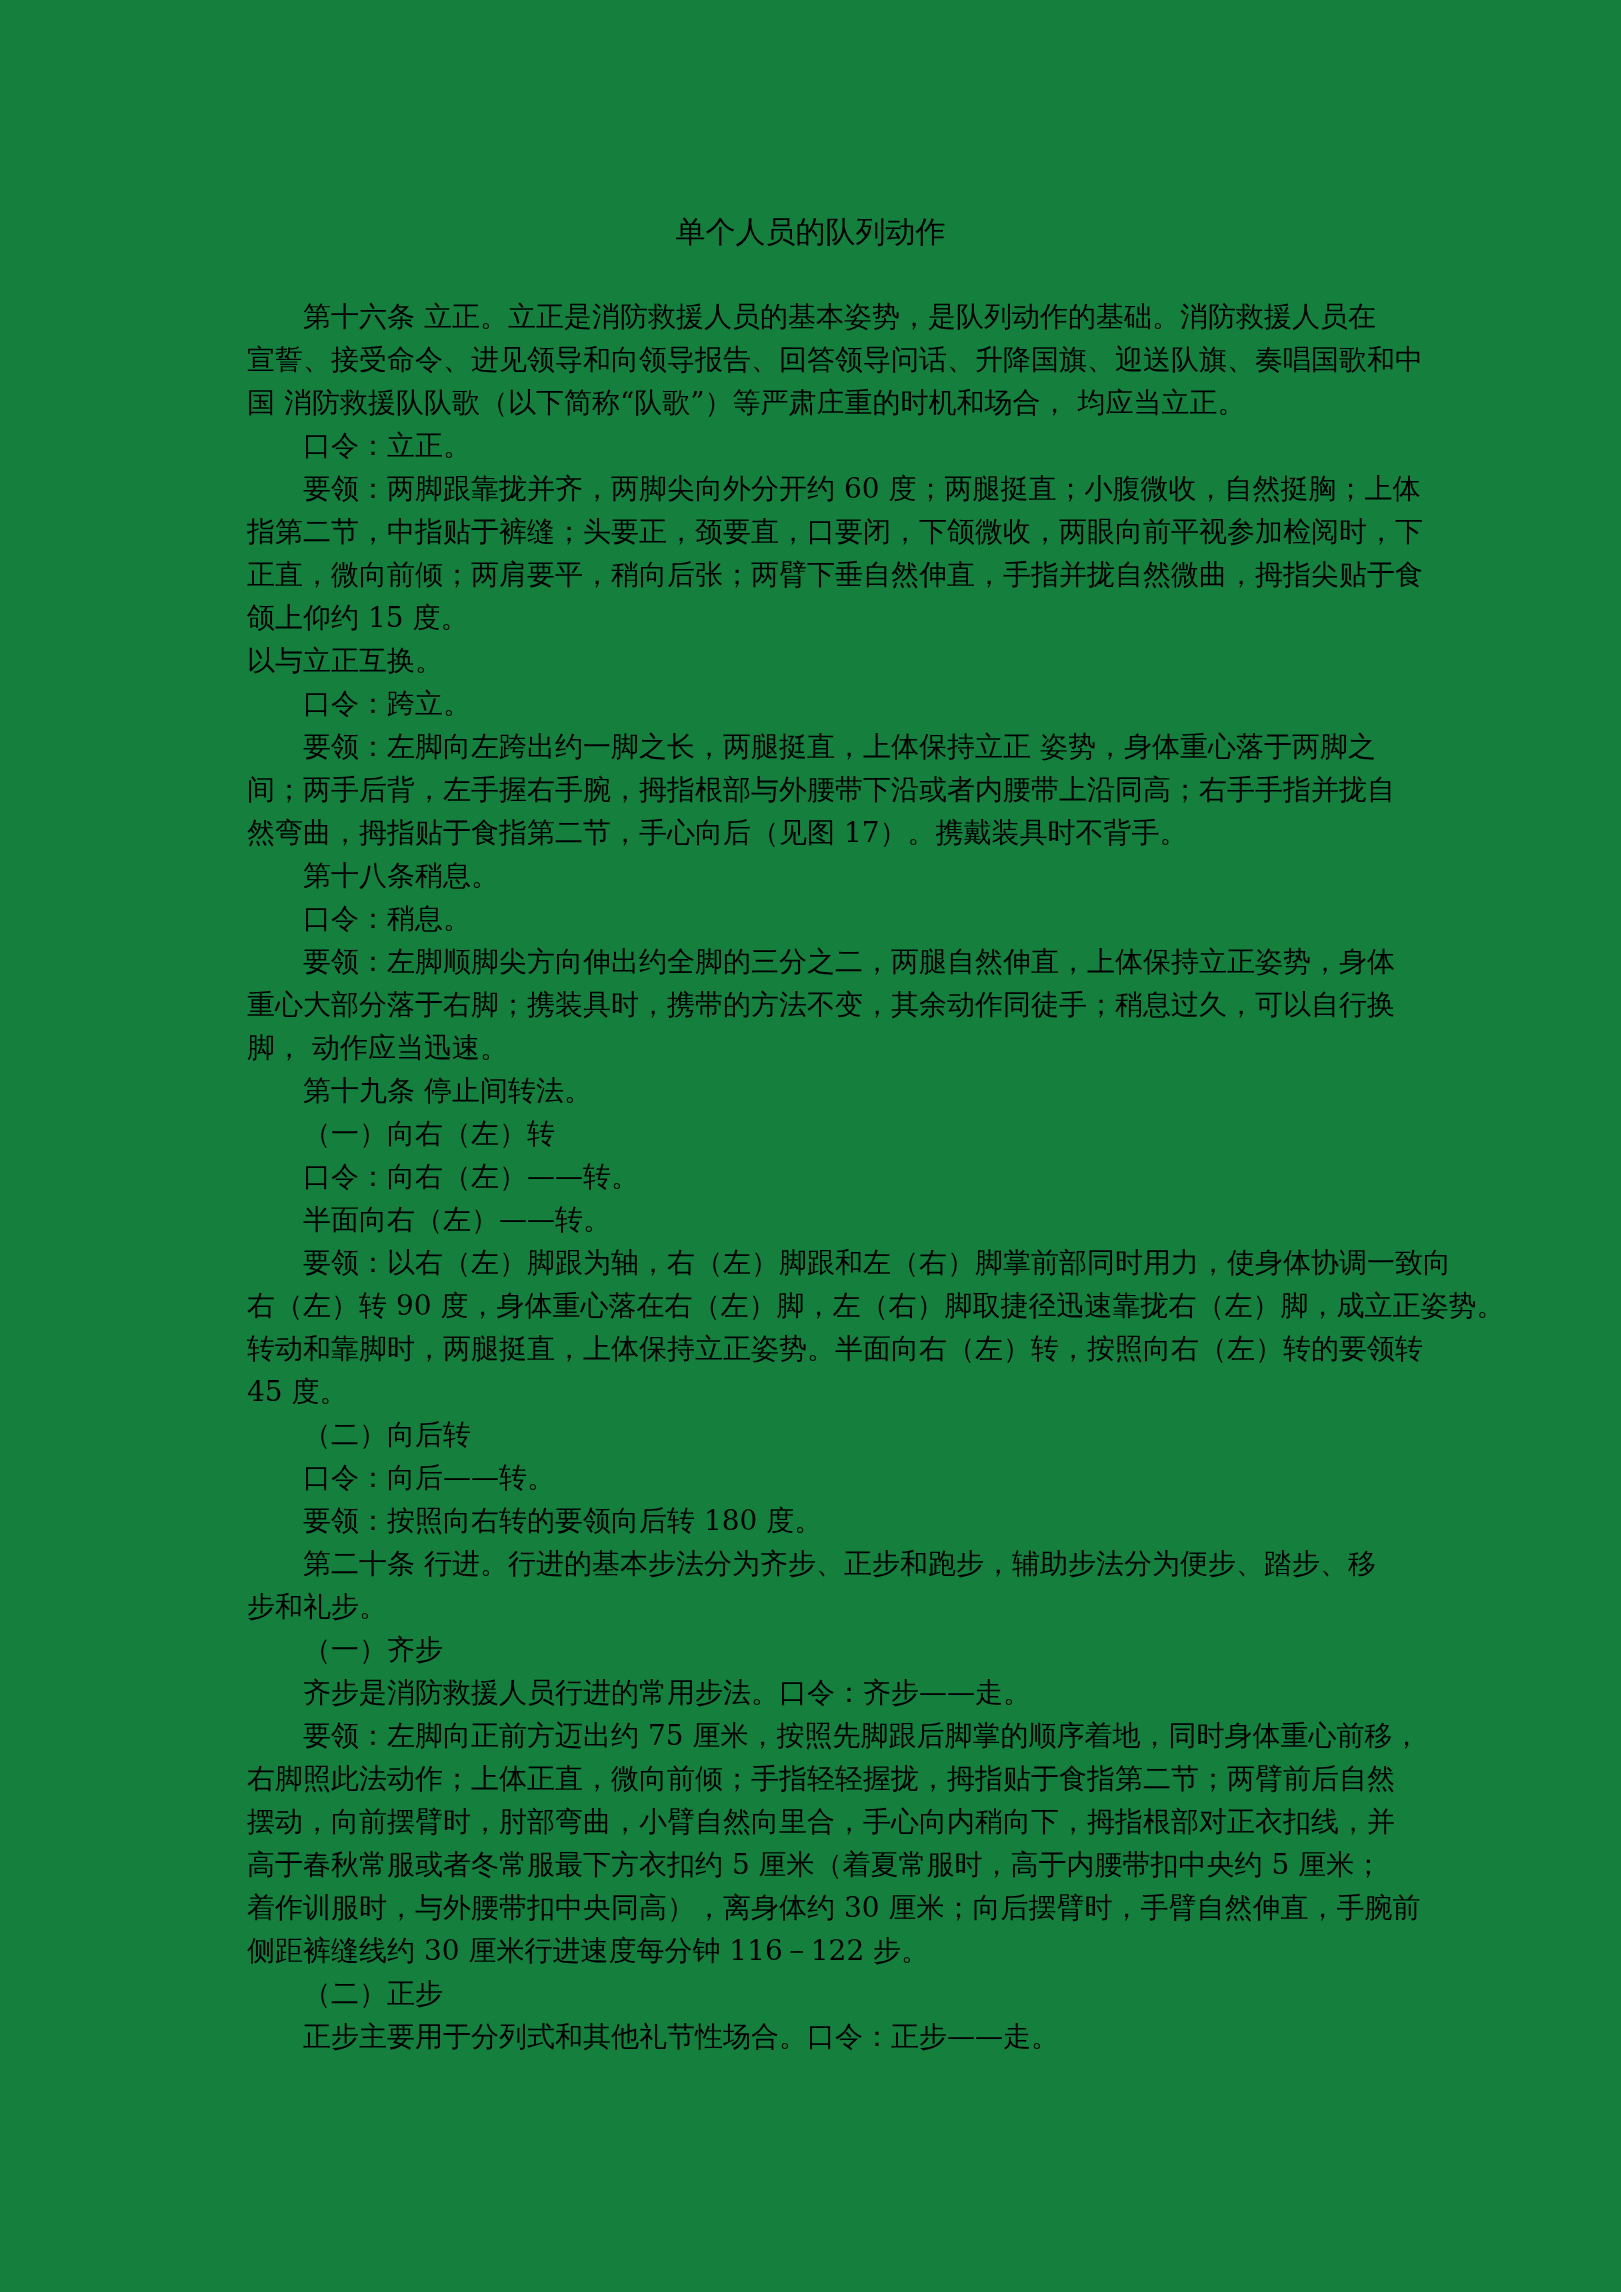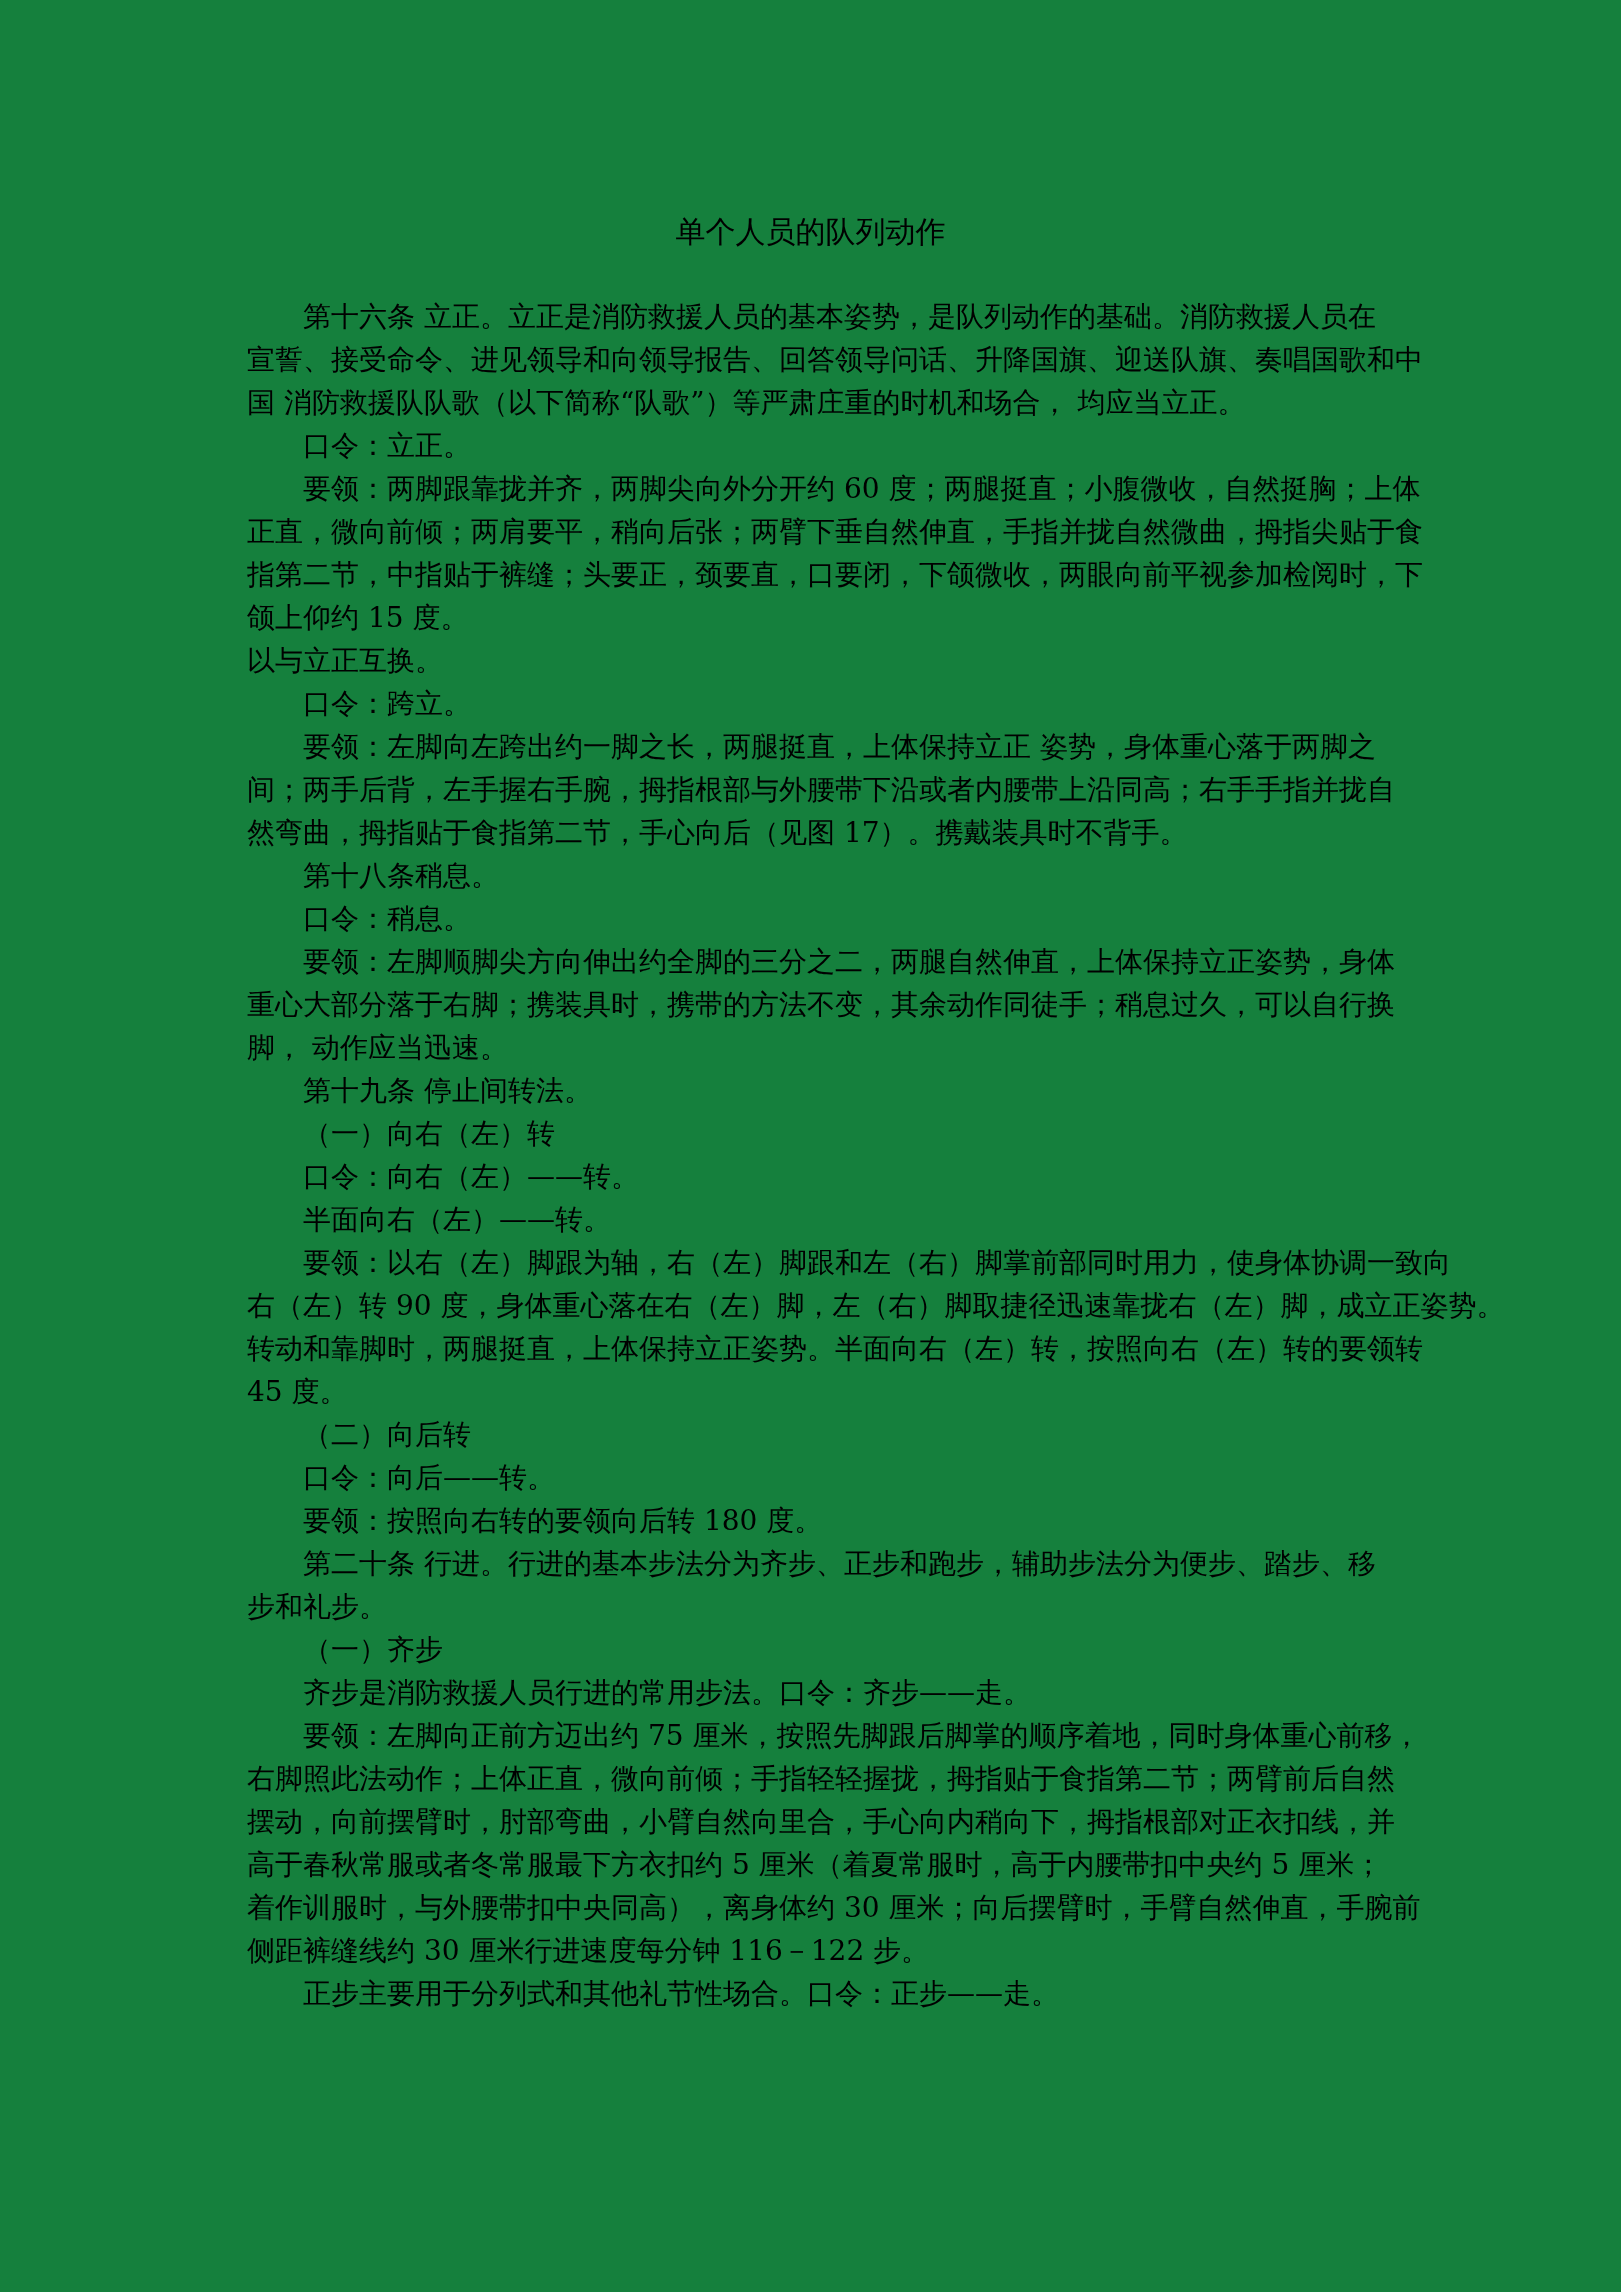--- a/index.html
+++ b/index.html
@@ -61,22 +61,22 @@
 <body>
 
 <div class="page">
   <h1 class="doc-title">单个人员的队列动作</h1>
   <div class="body" id="doc-body">
       <div class="line indent">第十六条 立正。立正是消防救援人员的基本姿势，是队列动作的基础。消防救援人员在</div>
       <div class="line">宣誓、接受命令、进见领导和向领导报告、回答领导问话、升降国旗、迎送队旗、奏唱国歌和中</div>
       <div class="line last">国 消防救援队队歌（以下简称“队歌”）等严肃庄重的时机和场合， 均应当立正。</div>
       <div class="line indent last">口令：立正。</div>
       <div class="line indent">要领：两脚跟靠拢并齐，两脚尖向外分开约 60 度；两腿挺直；小腹微收，自然挺胸；上体</div>
+      <div class="line">指第二节，中指贴于裤缝；头要正，颈要直，口要闭，下颌微收，两眼向前平视参加检阅时，下</div>
       <div class="line">正直，微向前倾；两肩要平，稍向后张；两臂下垂自然伸直，手指并拢自然微曲，拇指尖贴于食</div>
-      <div class="line">指第二节，中指贴于裤缝；头要正，颈要直，口要闭，下颌微收，两眼向前平视参加检阅时，下</div>
       <div class="line last">颌上仰约 15 度。</div>
       <div class="line last">以与立正互换。</div>
       <div class="line indent last">口令：跨立。</div>
       <div class="line indent">要领：左脚向左跨出约一脚之长，两腿挺直，上体保持立正 姿势，身体重心落于两脚之</div>
       <div class="line">间；两手后背，左手握右手腕，拇指根部与外腰带下沿或者内腰带上沿同高；右手手指并拢自</div>
       <div class="line last">然弯曲，拇指贴于食指第二节，手心向后（见图 17）。携戴装具时不背手。</div>
       <div class="line indent last">第十八条稍息。</div>
       <div class="line indent last">口令：稍息。</div>
       <div class="line indent">要领：左脚顺脚尖方向伸出约全脚的三分之二，两腿自然伸直，上体保持立正姿势，身体</div>
       <div class="line">重心大部分落于右脚；携装具时，携带的方法不变，其余动作同徒手；稍息过久，可以自行换</div>
@@ -95,16 +95,17 @@
       <div class="line indent">第二十条 行进。行进的基本步法分为齐步、正步和跑步，辅助步法分为便步、踏步、移</div>
       <div class="line last">步和礼步。</div>
       <div class="line indent last">（一）齐步</div>
       <div class="line indent last">齐步是消防救援人员行进的常用步法。口令：齐步——走。</div>
       <div class="line indent">要领：左脚向正前方迈出约 75 厘米，按照先脚跟后脚掌的顺序着地，同时身体重心前移，</div>
       <div class="line">右脚照此法动作；上体正直，微向前倾；手指轻轻握拢，拇指贴于食指第二节；两臂前后自然</div>
       <div class="line">摆动，向前摆臂时，肘部弯曲，小臂自然向里合，手心向内稍向下，拇指根部对正衣扣线，并</div>
       <div class="line">高于春秋常服或者冬常服最下方衣扣约 5 厘米（着夏常服时，高于内腰带扣中央约 5 厘米；</div>
       <div class="line">着作训服时，与外腰带扣中央同高），离身体约 30 厘米；向后摆臂时，手臂自然伸直，手腕前</div>
       <div class="line last">侧距裤缝线约 30 厘米行进速度每分钟 116－122 步。</div>
+      <div class="line indent last">（二）正步</div>
       <div class="line indent last">正步主要用于分列式和其他礼节性场合。口令：正步——走。</div>
     </div>
 </div>
 
 
 </body></html>

